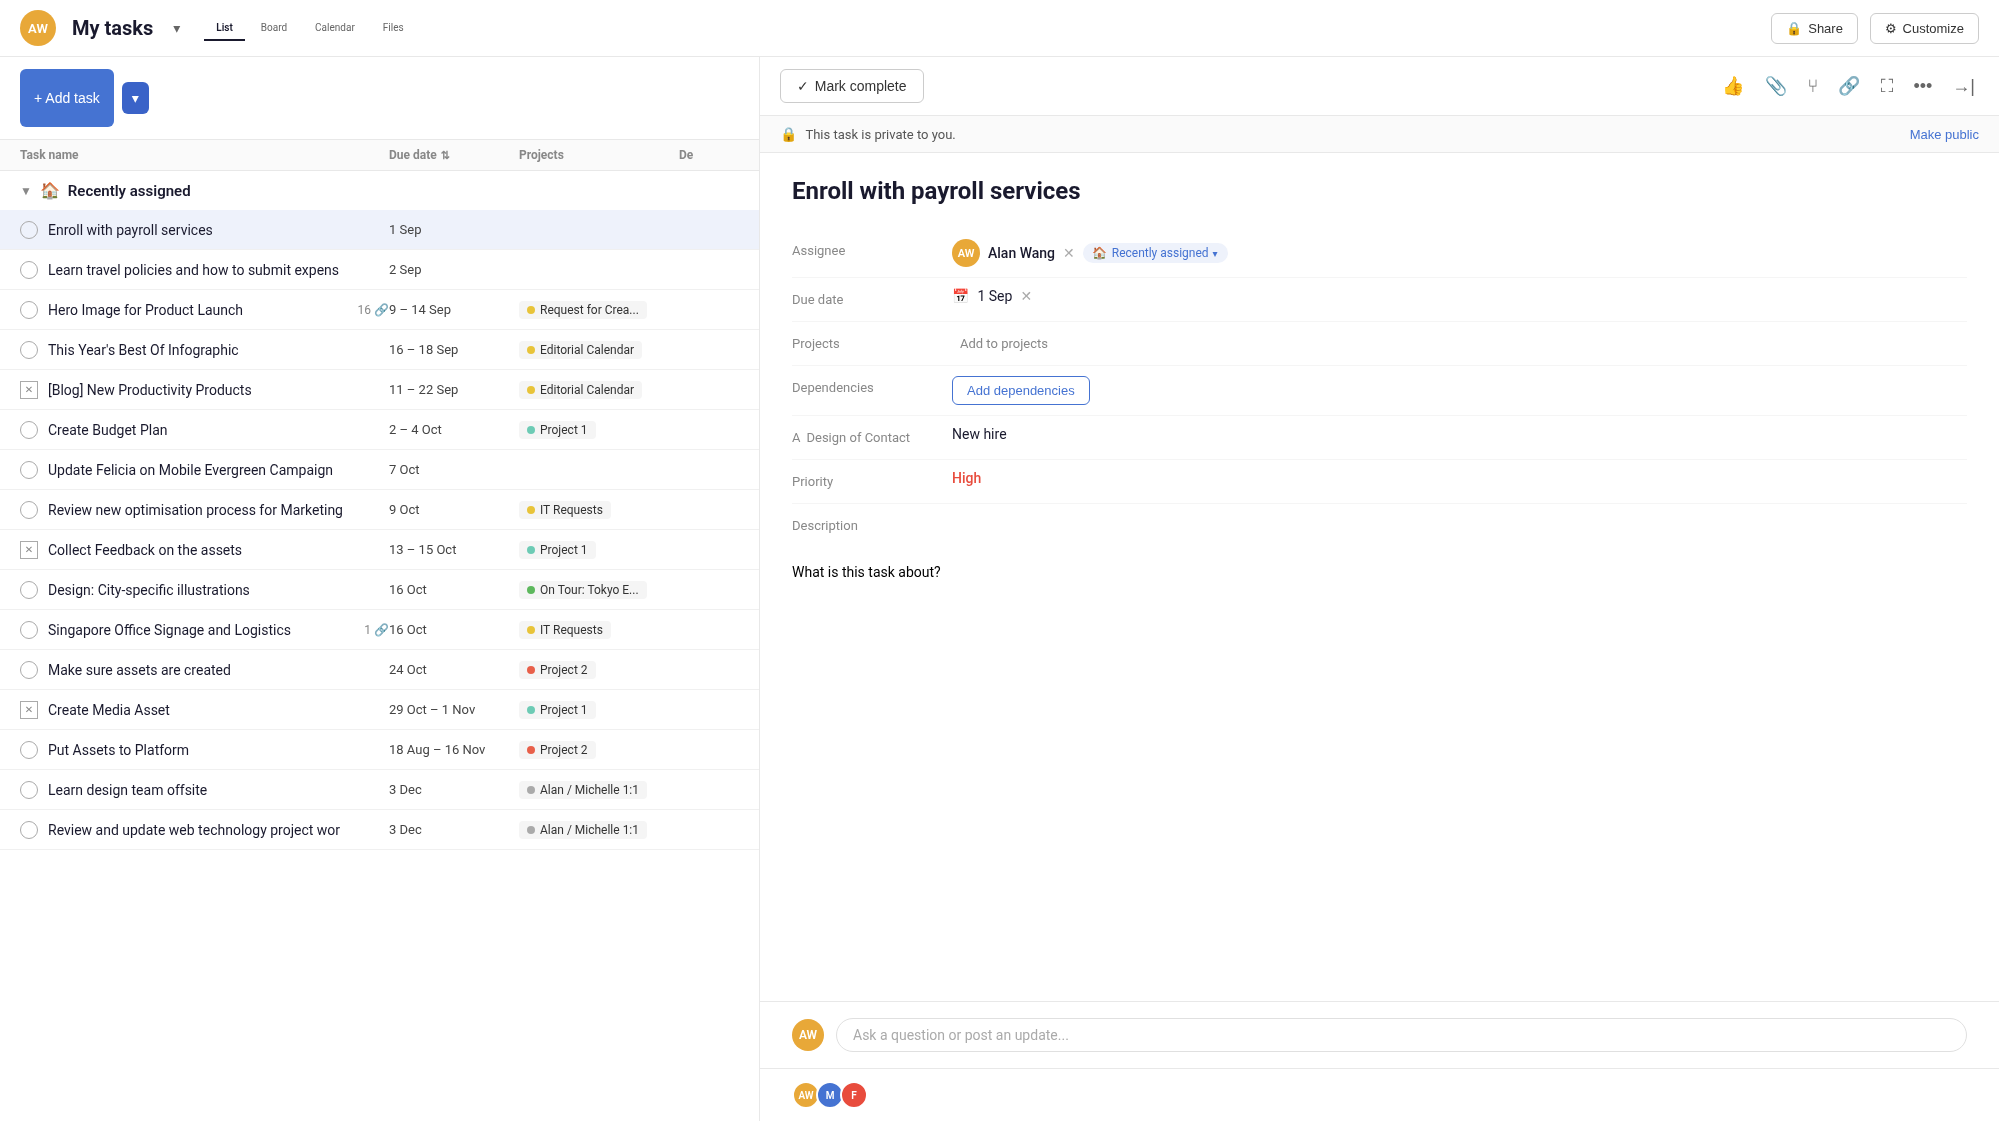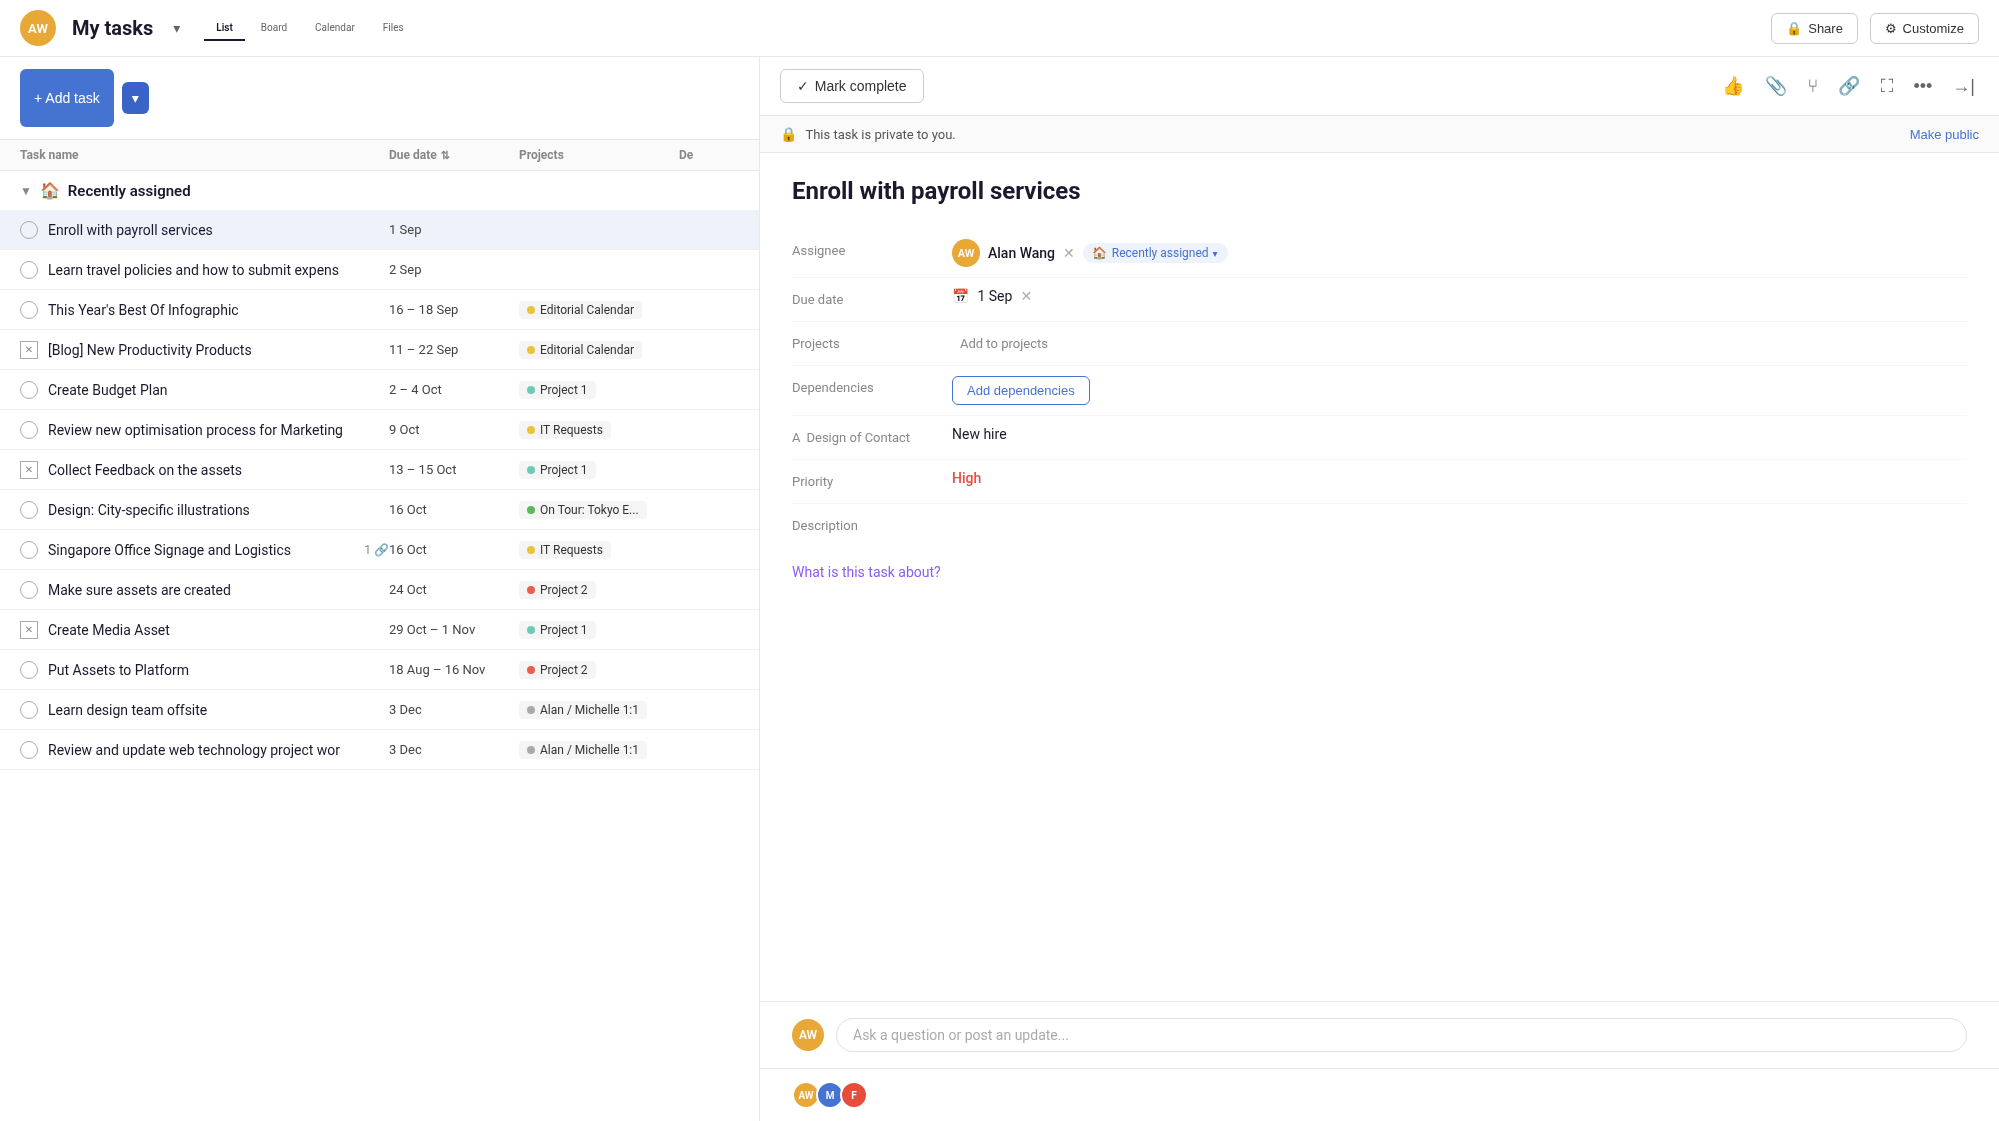--- a/index.html
+++ b/index.html
@@ -80,21 +80,21 @@
     .tag-recently { display: flex; align-items: center; gap: 4px; font-size: 12px; color: #4573d2; background: #eef2fb; padding: 3px 10px; border-radius: 12px; cursor: pointer; }
     .tag-caret { font-size: 10px; }
     .cal-icon { color: #888; }
 
     .add-btn { display: flex; align-items: center; gap: 4px; font-size: 13px; color: #888; cursor: pointer; padding: 4px 8px; border-radius: 4px; }
 
     .dep-btn { padding: 6px 14px; border: 1.5px solid #4573d2; border-radius: 6px; color: #4573d2; background: none; font-size: 13px; cursor: pointer; }
 
     .priority-high { font-size: 14px; color: #e84c3d; font-weight: 500; }
 
-    .description-placeholder { font-size: 14px; color: #8b5cf6; margin-top: 16px; }
+    .description-placeholder { font-size: 14px; color: #000000; margin-top: 16px; }
 
     
     .comment-area { padding: 16px 32px; border-top: 1px solid #e8e8e8; display: flex; align-items: center; gap: 12px; }
     .comment-avatar { width: 32px; height: 32px; border-radius: 50%; background: #e8a838; display: flex; align-items: center; justify-content: center; font-size: 12px; font-weight: 600; color: #fff; flex-shrink: 0; }
     .comment-input { flex: 1; border: 1px solid #e0e0e0; border-radius: 20px; padding: 8px 16px; font-size: 14px; color: #aaa; outline: none; cursor: text; }
 
     
     .collaborators { padding: 12px 32px; border-top: 1px solid #e8e8e8; display: flex; align-items: center; gap: 8px; }
     .collab-avatars { display: flex; gap: -4px; }
     .collab-avatar { width: 28px; height: 28px; border-radius: 50%; border: 2px solid #fff; display: flex; align-items: center; justify-content: center; font-size: 10px; font-weight: 600; color: #fff; margin-left: -4px; }
@@ -166,20 +166,31 @@
           <div class="task-row">
     <div class="task-check"></div>
     <span class="task-name">Learn travel policies and how to submit expens</span>
 
     <div class="task-due">2 Sep</div>
     <div class="task-project"></div>
     <div class="task-dep"></div>
   </div>
           <div class="task-row">
     <div class="task-check"></div>
+    <span class="task-name">Hero Image for Product Launch</span>
+    <span class="task-meta">16 🔗</span>
+    <div class="task-due">9 – 14 Sep</div>
+    <div class="task-project"><div class="project-badge">
+      <span class="project-dot" style="background:#e8c43a;"></span>
+      <span>Request for Crea...</span>
+    </div></div>
+    <div class="task-dep"></div>
+  </div>
+          <div class="task-row">
+    <div class="task-check"></div>
     <span class="task-name">This Year's Best Of Infographic</span>
 
     <div class="task-due">16 – 18 Sep</div>
     <div class="task-project"><div class="project-badge">
       <span class="project-dot" style="background:#e8c43a;"></span>
       <span>Editorial Calendar</span>
     </div></div>
     <div class="task-dep"></div>
   </div>
           <div class="task-row">
@@ -195,20 +206,28 @@
   </div>
           <div class="task-row">
     <div class="task-check"></div>
     <span class="task-name">Create Budget Plan</span>
 
     <div class="task-due">2 – 4 Oct</div>
     <div class="task-project"><div class="project-badge">
       <span class="project-dot" style="background:#6dcbb5;"></span>
       <span>Project 1</span>
     </div></div>
+    <div class="task-dep"></div>
+  </div>
+          <div class="task-row">
+    <div class="task-check"></div>
+    <span class="task-name">Update Felicia on Mobile Evergreen Campaign</span>
+
+    <div class="task-due">7 Oct</div>
+    <div class="task-project"></div>
     <div class="task-dep"></div>
   </div>
           <div class="task-row">
     <div class="task-check"></div>
     <span class="task-name">Review new optimisation process for Marketing</span>
 
     <div class="task-due">9 Oct</div>
     <div class="task-project"><div class="project-badge">
       <span class="project-dot" style="background:#e8c43a;"></span>
       <span>IT Requests</span>

